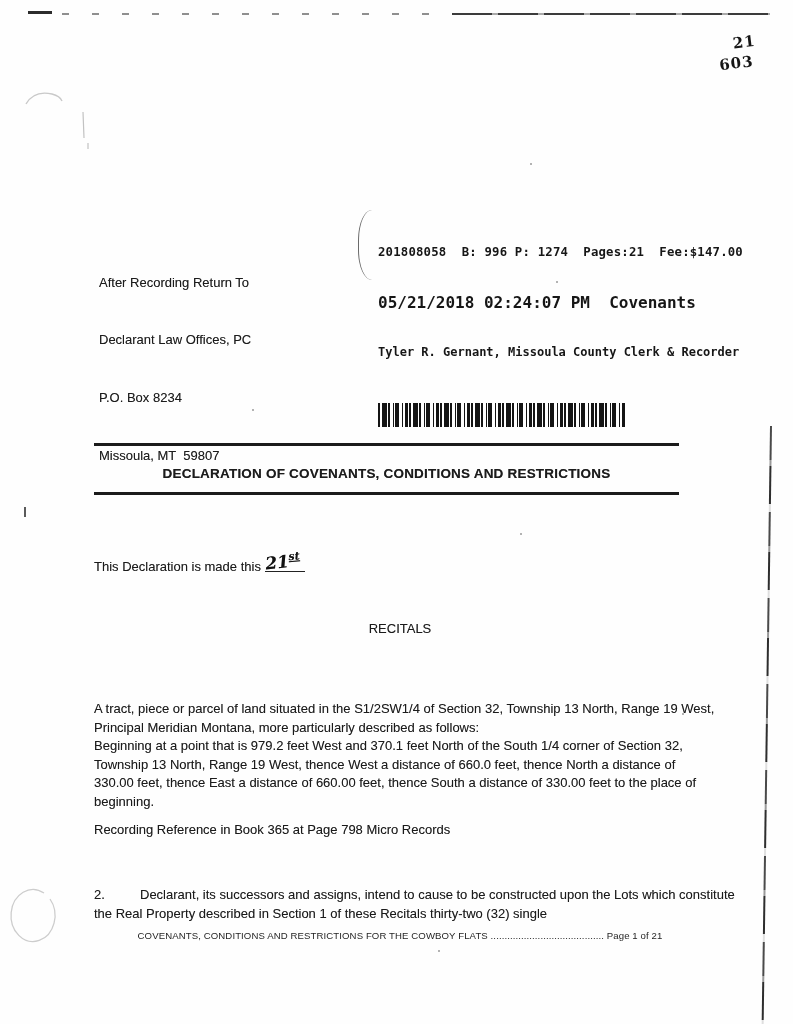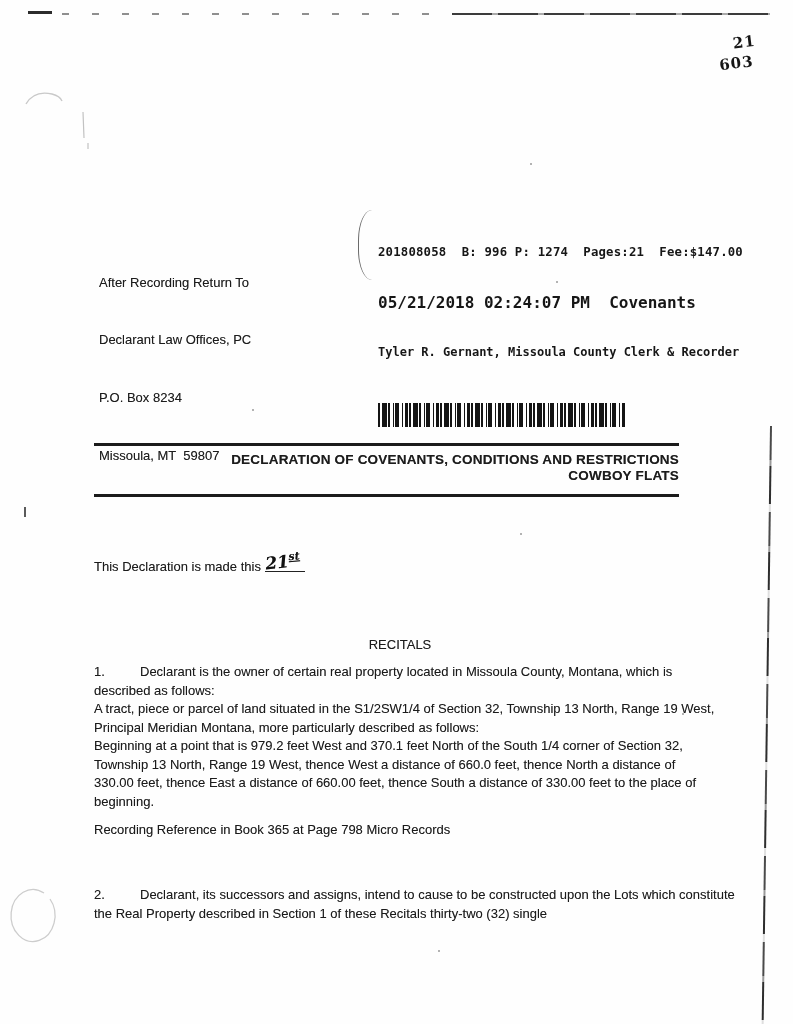--- a/index.html
+++ b/index.html
@@ -58,43 +58,44 @@
       #141414 15px 16px, transparent 16px 17px,
       #141414 17px 21px, transparent 21px 24px,
       #141414 24px 25px, transparent 25px 26.5px,
       #141414 26.5px 30px, transparent 30px 31px);
   }
   
   .title-block{position:absolute;left:94px;top:443px;width:585px;}
   .rule{height:3px;background:#1b1b1b;}
   .rule.bottom{height:2.6px;}
   .title-text{
-    text-align:right;font-weight:bold;font-size:13.5px;line-height:16.2px;
+    text-align:center;font-weight:bold;font-size:13.5px;line-height:16.2px;
     padding:6px 0 10px 0;letter-spacing:0.2px;
     text-shadow:0 0 0.5px rgba(0,0,0,0.5);
+    margin-top:14px;
   }
   
   .bodytext{
     position:absolute;left:94px;
     font-size:13px;line-height:18.6px;color:#1b1b1b;
     text-shadow:0 0 0.4px rgba(0,0,0,0.35);
   }
   .intro{top:545px;width:600px;}
   .blank-day{
     display:inline-block;position:relative;width:40px;height:13px;
     border-bottom:1.7px solid #222;margin:0 4px;vertical-align:-1px;
   }
   .hw-day{
     position:absolute;left:0;bottom:0;
     font-family:"DejaVu Serif", serif;font-style:italic;font-weight:bold;
     font-size:17px;line-height:17px;transform:rotate(-6deg);color:#111;
     white-space:nowrap;
   }
   .hw-day sup{font-size:11px;text-decoration:underline;}
-  .recitals{top:620px;width:612px;text-align:center;margin-top:16px;}
+  .recitals{top:620px;width:612px;text-align:center;}
   .para1{top:650px;width:615px;}
   .para-num{display:inline-block;width:46px;}
   .legal{top:700px;width:622px;}
   .recref{top:821px;width:622px;}
   .para2{top:873px;width:642px;}
   
   .footer{
     position:absolute;left:94px;top:930px;width:612px;
     text-align:center;font-size:9.6px;color:#1f1f1f;white-space:pre-wrap;
     letter-spacing:0.1px;
@@ -141,34 +142,33 @@
       <div class="stamp-l2">05/21/2018 02:24:07 PM  Covenants</div>
       <div class="stamp-l3">Tyler R. Gernant, Missoula County Clerk &amp; Recorder</div>
     </div>
     <div class="barcode"></div>
   </div>
 
   <div class="title-block">
     <div class="rule top"></div>
     <div class="title-text">
       <div>DECLARATION OF COVENANTS, CONDITIONS AND RESTRICTIONS</div>
-      <div>COWBOY FLATS</div>
     </div>
     <div class="rule bottom"></div>
   </div>
 
   <p class="bodytext intro"><span>This Declaration is made this</span><span class="blank-day"><span class="hw-day"><span>21</span><sup>st</sup></span></span></p>
 
   <div class="bodytext recitals">RECITALS</div>
 
-  <p class="bodytext para1"><span class="para-num">1.</span><span>Declarant is the owner of certain real property located in Missoula County, Montana, which is described as follows:</span></p>
 
   <div class="bodytext legal">
     <div>A tract, piece or parcel of land situated in the S1/2SW1/4 of Section 32, Township 13 North, Range 19 West, Principal Meridian Montana, more particularly described as follows:</div>
     <div>Beginning at a point that is 979.2 feet West and 370.1 feet North of the South 1/4 corner of Section 32, Township 13 North, Range 19 West, thence West a distance of 660.0 feet, thence North a distance of 330.00 feet, thence East a distance of 660.00 feet, thence South a distance of 330.00 feet to the place of beginning.</div>
   </div>
 
   <div class="bodytext recref">Recording Reference in Book 365 at Page 798 Micro Records</div>
 
   <p class="bodytext para2"><span class="para-num">2.</span><span>Declarant, its successors and assigns, intend to cause to be constructed upon the Lots which constitute the Real Property described in Section 1 of these Recitals thirty-two (32) single</span></p>
 
+  <div class="footer"><span>COVENANTS, CONDITIONS AND RESTRICTIONS FOR THE COWBOY FLATS </span><span>.........................................</span><span> Page 1 of 21</span></div>
 
 </div>
 
 </body></html>

